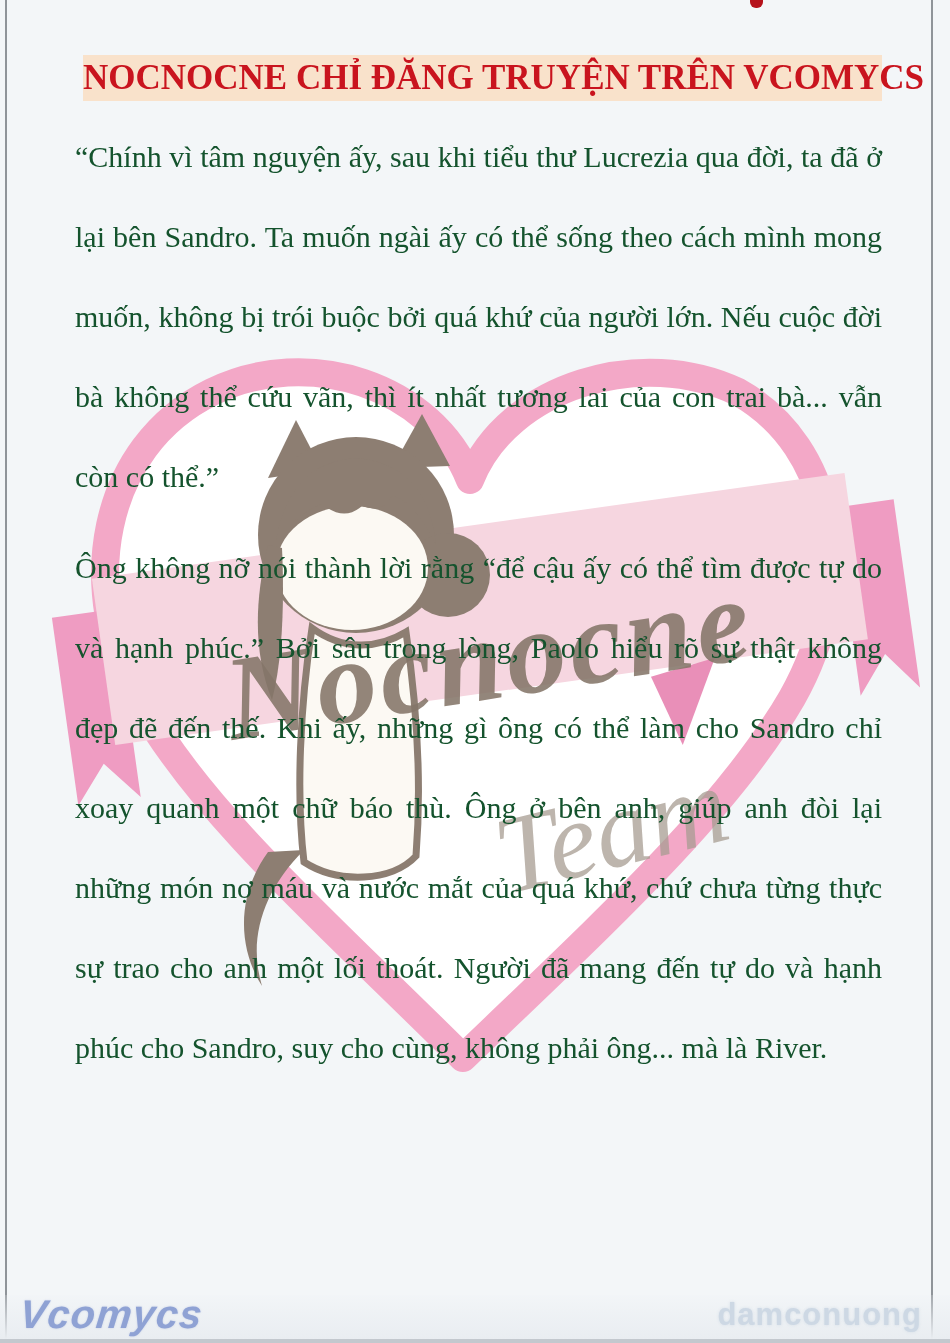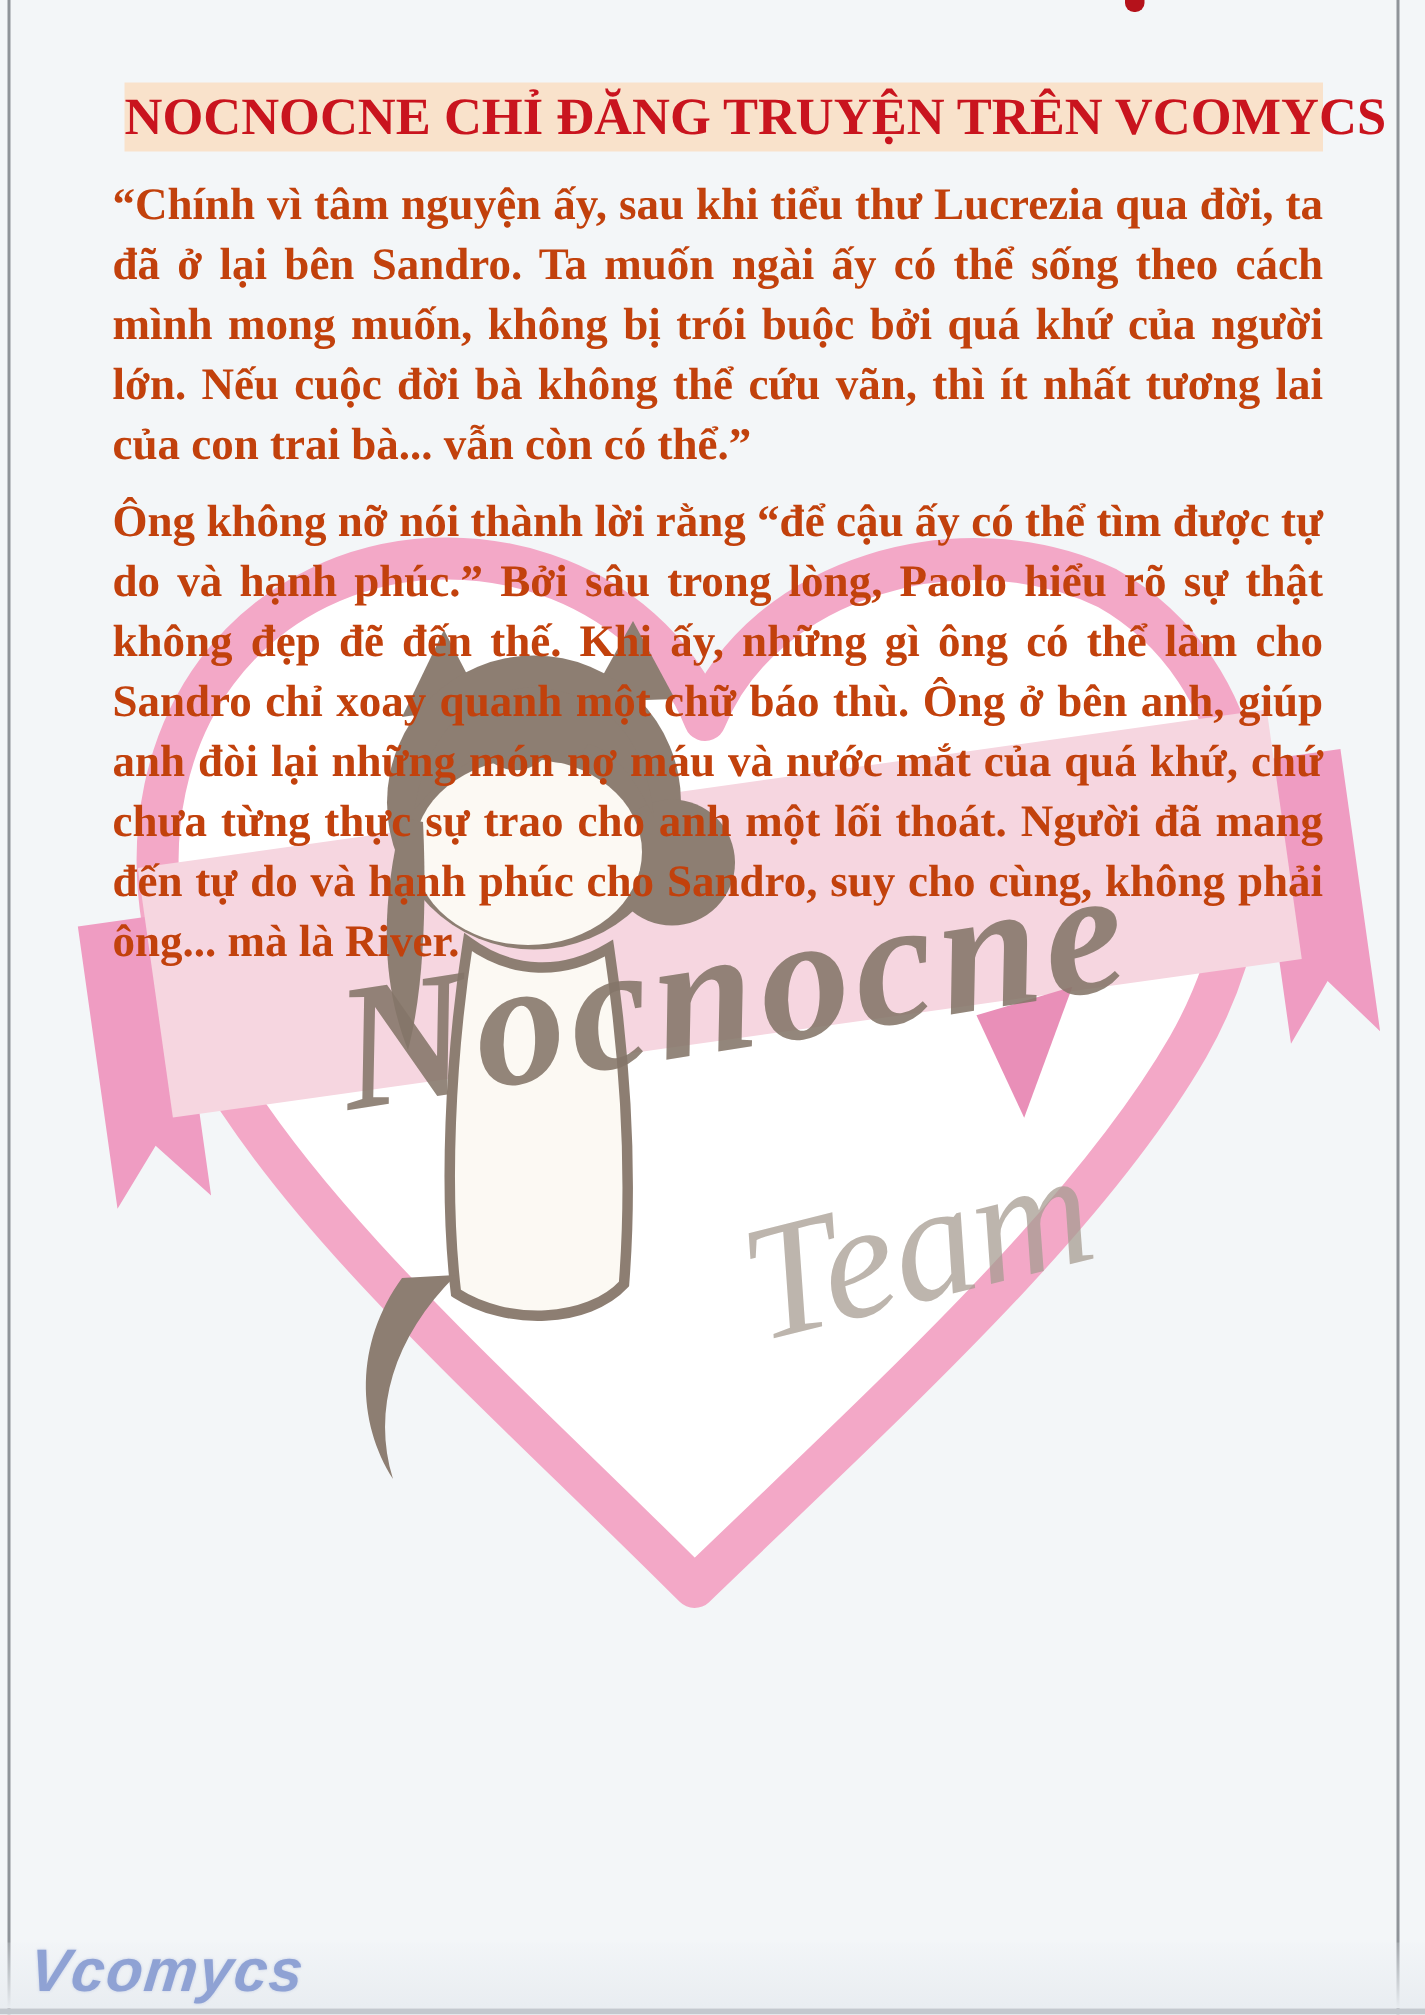--- a/index.html
+++ b/index.html
@@ -49,24 +49,24 @@
     font-weight: bold;
     font-size: 35px;
     line-height: 46px;
     text-align: left;
     white-space: nowrap;
     margin: 0 0 16px 8px;
   }
 
   p.body-par {
     font-family: "Liberation Serif", serif;
-    font-weight: bold;
+    font-weight: normal;
     font-size: 30px;
-    line-height: 40px;
-    color: #c2410c;
+    line-height: 80px;
+    color: #14532d;
     text-align: justify;
     margin: 0 0 11px 0;
     position: relative;
   }
 
   .footer-band {
     position: absolute;
     left: 0; right: 0; bottom: 0;
     height: 48px;
     background: linear-gradient(180deg, rgba(238,241,245,0.2), #e9edf1);
@@ -143,14 +143,15 @@
   <div class="top-red-mark"></div>
 
   <div class="content">
     <div class="title">NOCNOCNE CHỈ ĐĂNG TRUYỆN TRÊN VCOMYCS</div>
     <p class="body-par">“Chính vì tâm nguyện ấy, sau khi tiểu thư Lucrezia qua đời, ta đã ở lại bên Sandro. Ta muốn ngài ấy có thể sống theo cách mình mong muốn, không bị trói buộc bởi quá khứ của người lớn. Nếu cuộc đời bà không thể cứu vãn, thì ít nhất tương lai của con trai bà... vẫn còn có thể.”</p>
     <p class="body-par">Ông không nỡ nói thành lời rằng “để cậu ấy có thể tìm được tự do và hạnh phúc.” Bởi sâu trong lòng, Paolo hiểu rõ sự thật không đẹp đẽ đến thế. Khi ấy, những gì ông có thể làm cho Sandro chỉ xoay quanh một chữ báo thù. Ông ở bên anh, giúp anh đòi lại những món nợ máu và nước mắt của quá khứ, chứ chưa từng thực sự trao cho anh một lối thoát. Người đã mang đến tự do và hạnh phúc cho Sandro, suy cho cùng, không phải ông... mà là River.</p>
   </div>
 
   <div class="footer-band"></div>
   <div class="vcomycs-logo">Vcomycs</div>
+  <div class="damconuong">damconuong</div>
 
 </div>
 
 </body></html>

